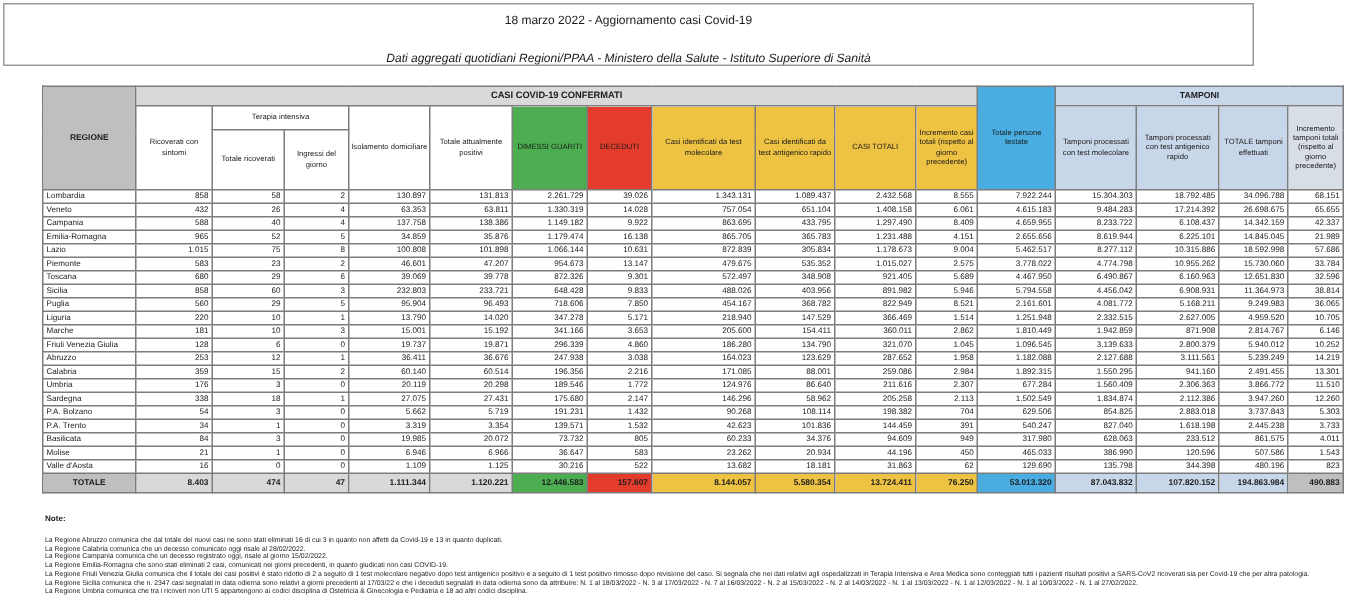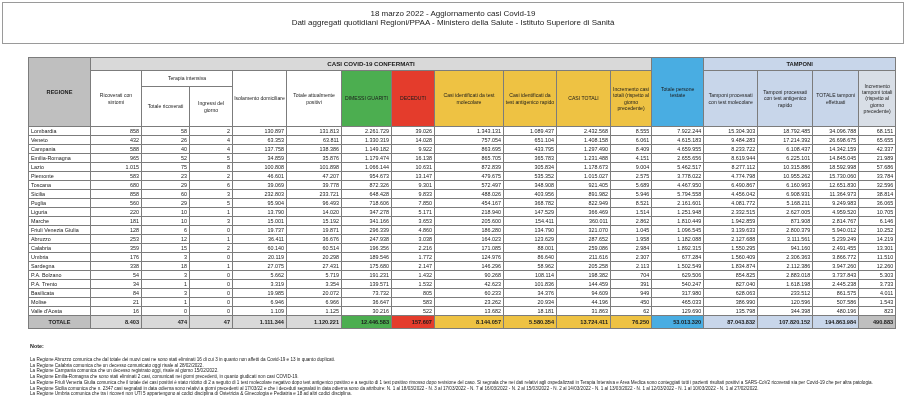--- a/index.html
+++ b/index.html
@@ -6,25 +6,25 @@
     --green:#4cae50; --red:#e43c2c; --yellow:#eec243; --blue:#49ade2;
     --lblue:#c8d6ea; --grayd:#bfbfbf; --grayl:#d9d9d9; --grayish:#d8dee6;
   }
   *{box-sizing:border-box;}
   html,body{margin:0;padding:0;}
   body{
     width:910px;height:400px;background:#fff;position:relative;overflow:hidden;
     font-family:"Liberation Sans",sans-serif;color:#1b1b1b;
   }
   .title-box{
-    position:absolute;left:2px;top:2px;width:902px;height:42px;
+    position:absolute;left:2px;top:2px;width:834px;height:42px;
     border:1px solid #9a9a9a;text-align:center;background:#fff;
   }
   .title{font-size:8px;margin-top:6px;}
-  .subtitle{font-size:8px;margin-top:0;}
+  .subtitle{font-size:8px;margin-top:16px;font-style:italic;}
 
   table.covid{
     position:absolute;left:28px;top:57px;width:867px;
     border-collapse:collapse;table-layout:fixed;
   }
   th,td{border:1px solid #7c7c7c;overflow:hidden;padding:0 1px;}
   thead th{font-size:5.1px;font-weight:normal;text-align:center;vertical-align:middle;line-height:1.2;background:#fff;}
   thead tr.r1{height:13px;}
   thead tr.r2 th{height:16px;}
   thead tr.r3 th{height:40px;}

